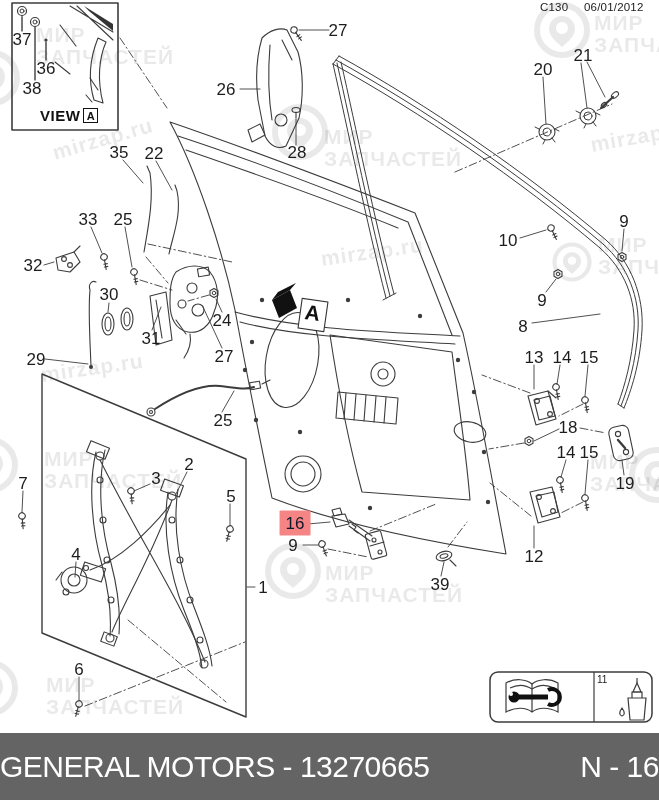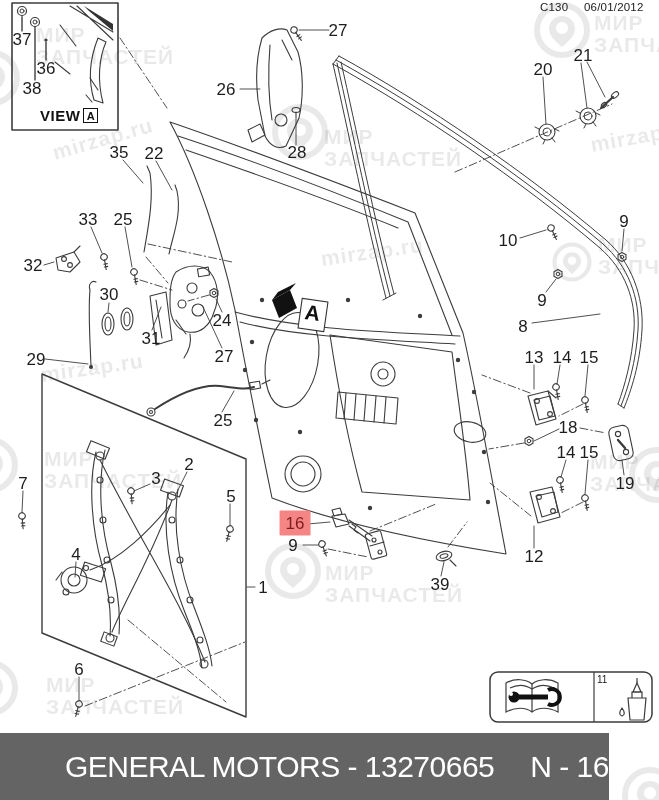--- a/index.html
+++ b/index.html
@@ -28,22 +28,22 @@
     font-size:11px;font-weight:bold;color:#111;
   }
   .door-a{
     position:absolute;left:305px;top:301px;font-size:21px;font-weight:bold;color:#111;
     transform:rotate(8deg);
   }
   .legend-num{
     position:absolute;left:597px;top:674px;font-size:10px;color:#1b1b1b;
   }
   .footer{
-    position:absolute;left:0;top:733px;width:609px;height:67px;
-    display:flex;align-items:center;justify-content:flex-end;gap:36px;
+    position:absolute;left:0;top:733px;width:659px;height:67px;
+    display:flex;align-items:center;justify-content:space-between;gap:36px;
   }
   .footer span{
     color:#ffffff;font-size:30px;letter-spacing:-0.5px;white-space:nowrap;
   }
   .wm-text{font-weight:bold;letter-spacing:1px}
 </style>
 </head>
 <body>
 
 <svg id="art" width="659" height="800" viewBox="0 0 659 800">
@@ -410,21 +410,21 @@
     <div class="callout" style="left: 625px; top: 483px;">19</div>
     <div class="callout" style="left: 534px; top: 556px;">12</div>
     <div class="callout" style="left: 223px; top: 420px;">25</div>
     <div class="callout" style="left: 23px; top: 483px;">7</div>
     <div class="callout" style="left: 156px; top: 478px;">3</div>
     <div class="callout" style="left: 189px; top: 464px;">2</div>
     <div class="callout" style="left: 231px; top: 496px;">5</div>
     <div class="callout" style="left: 76px; top: 554px;">4</div>
     <div class="callout" style="left: 79px; top: 669px;">6</div>
     <div class="callout" style="left: 263px; top: 587px;">1</div>
-    <div class="callout hl" style="left: 295px; top: 523px; background: rgb(245, 133, 133); color: #7f1d1d;">16</div>
+    <div class="callout hl" style="left: 295px; top: 523px; background: rgb(245, 133, 133); color: #0f172a;">16</div>
     <div class="callout" style="left: 293px; top: 545px;">9</div>
     <div class="callout" style="left: 440px; top: 584px;">39</div>
   </div>
 
 <div class="footer" id="footer-bar" style="background: rgb(100, 100, 100);">
   <span style="color: rgb(255, 255, 255);">GENERAL MOTORS - 13270665</span>
   <span style="color: rgb(255, 255, 255);">N - 16</span>
 </div>
 
 </body></html>

